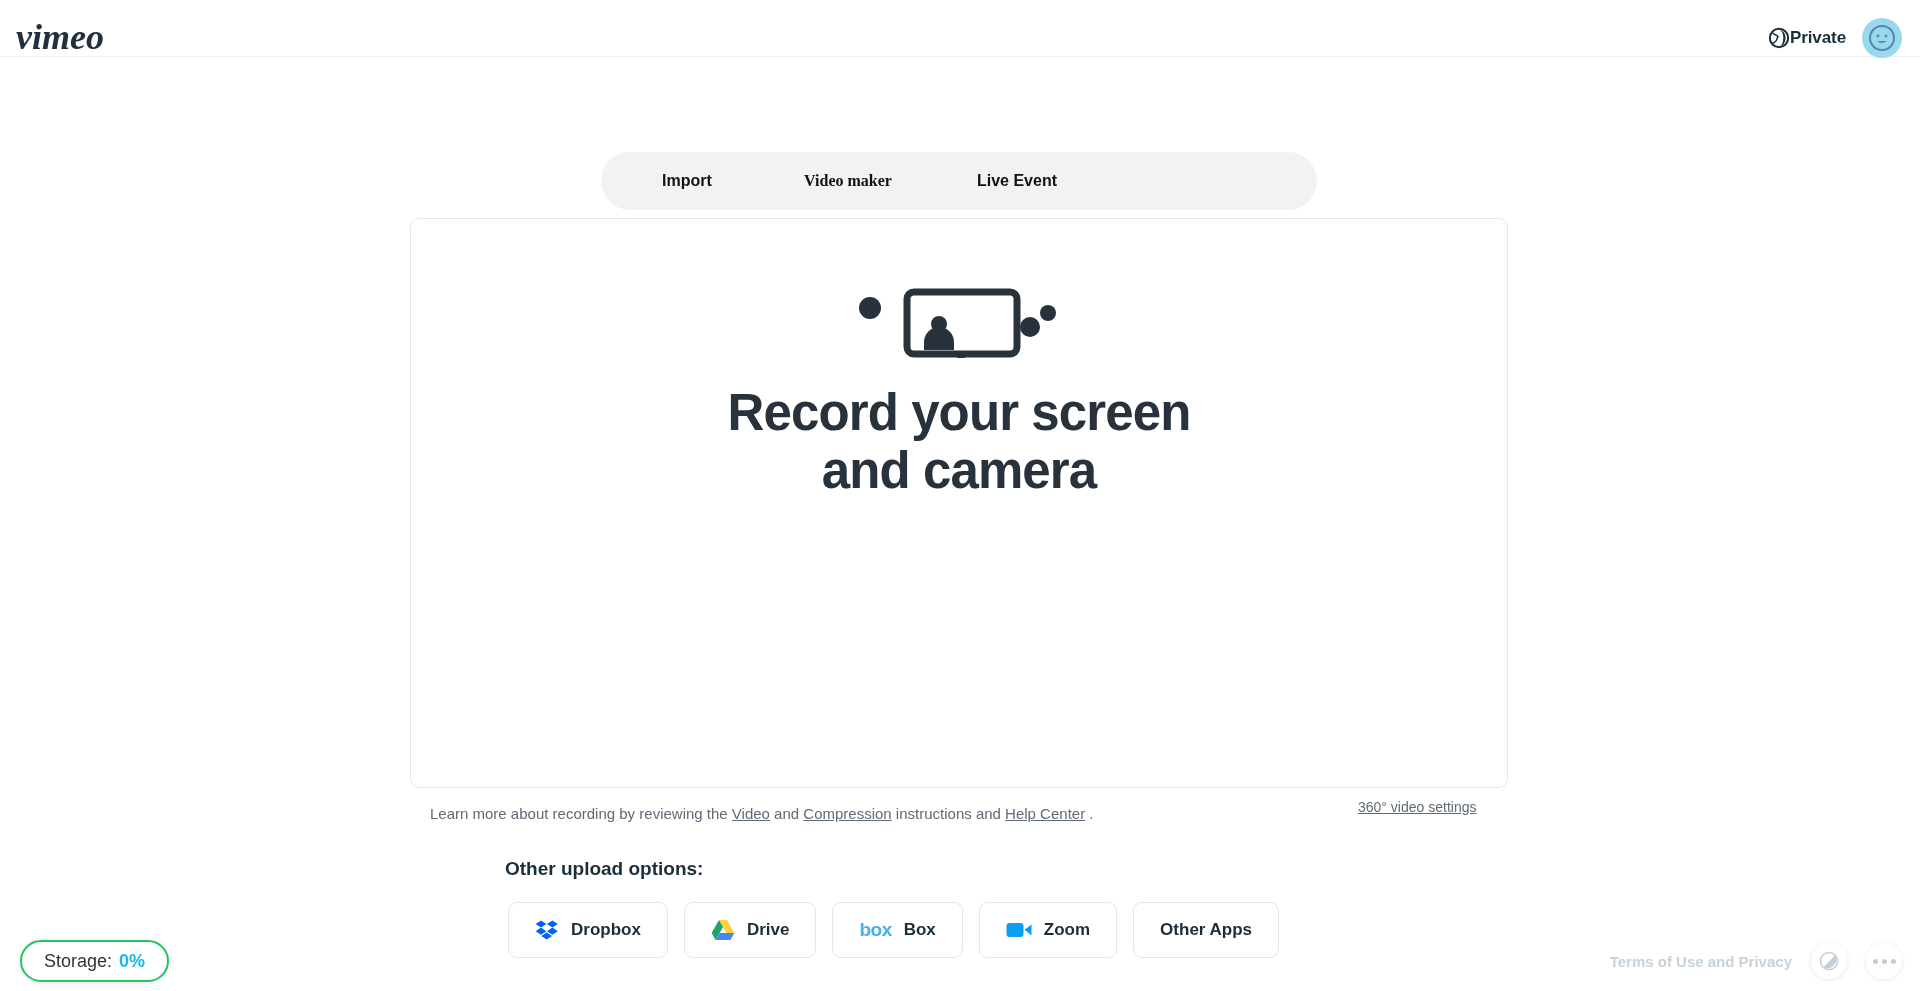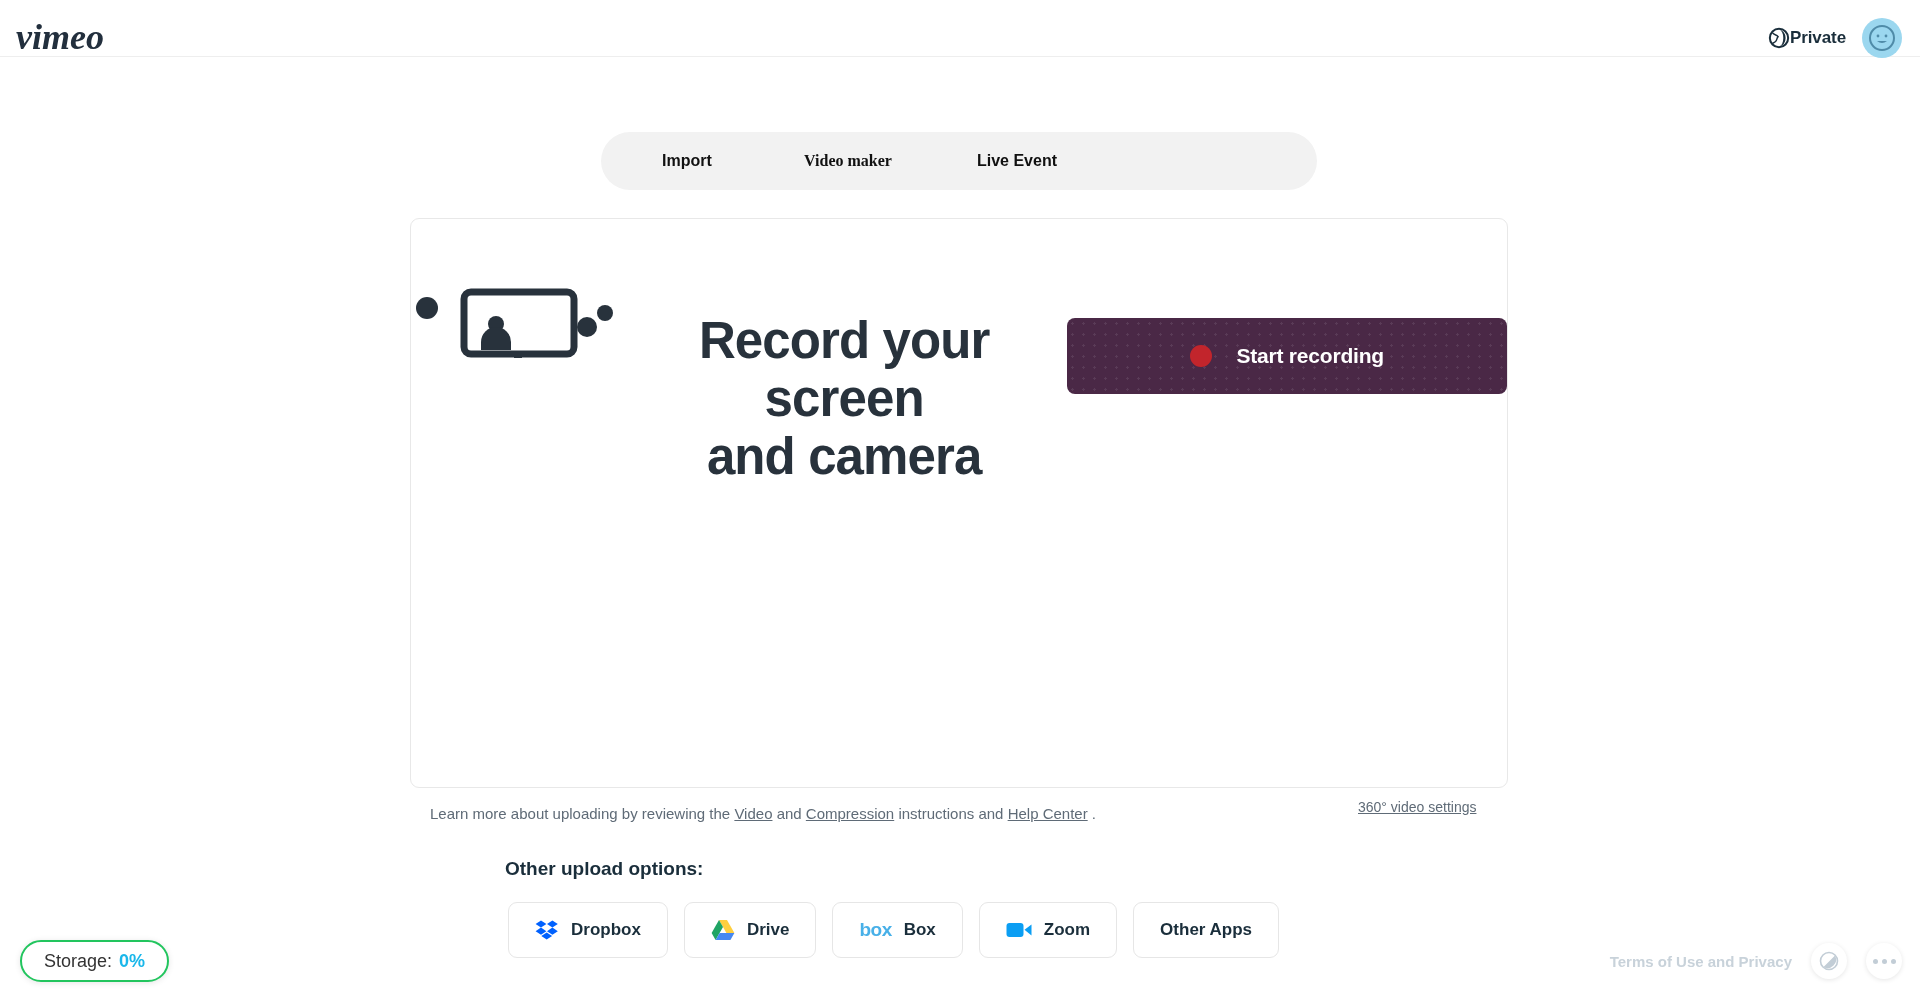--- a/index.html
+++ b/index.html
@@ -38,21 +38,21 @@
   .globe-icon { width: 22px; height: 22px; display: block; }
   .avatar {
     width: 40px; height: 40px; border-radius: 50%;
     background: #9bd7ef;
     display: flex; align-items: center; justify-content: center;
     cursor: pointer;
   }
 
   
   .tabbar {
-    position: absolute; left: 601px; top: 132px;
+    position: absolute; left: 601px; top: 152px;
     width: 716px; height: 58px;
     background: #f2f2f2;
     border-radius: 29px;
     display: flex; align-items: center;
   }
   .tab {
     flex: 0 0 auto;
     height: 46px;
     display: flex; align-items: center; justify-content: center;
     font-size: 16px; font-weight: bold; color: #111111;
@@ -73,21 +73,21 @@
   .card {
     position: absolute; left: 410px; top: 218px;
     width: 1098px; height: 570px;
     border: 1px solid #e8e8e8;
     border-radius: 9px;
     background: #ffffff;
   }
   .card-inner {
     position: absolute; left: 0; top: 67px;
     width: 100%;
-    display: flex; flex-direction: row; align-items: flex-start;
+    display: flex; flex-direction: column; align-items: center;
   }
   .monitor-icon { width: 210px; height: 72px; display: block; }
   .headline {
     margin-top: 26px;
     font-size: 51px; font-weight: bold; line-height: 1.14;
     color: #28323c; text-align: center;
     letter-spacing: -0.9px;
   }
   .record-btn {
     margin-top: 32px;
@@ -235,28 +235,24 @@
         <rect x="103" y="66" width="8" height="14" fill="#28323c"></rect>
         <rect x="82" y="78" width="52" height="7" rx="3.5" fill="#28323c"></rect>
       </svg>
     </span>
 
     <div class="headline">
       <span>Record your screen</span><br>
       <span>and camera</span>
     </div>
 
-    <button class="record-btn">
-      <span class="record-dot"></span>
-      <span class="record-text">Start recording</span>
-    </button>
-  </div>
-</div>
-
-<div class="learn-more"><span>Learn more about uploading by reviewing the </span><a>Video</a><span> and </span><a>Compression</a><span> instructions and </span><a>Help Center</a><span> .</span></div>
+  </div>
+</div>
+
+<div class="learn-more"><span>Learn more about recording by reviewing the </span><a>Video</a><span> and </span><a>Compression</a><span> instructions and </span><a>Help Center</a><span> .</span></div>
 
 <div class="settings-360">360° video settings</div>
 
 <div class="other-title">Other upload options:</div>
 
 <div class="options-row">
 
   <div class="option-btn">
     <span>
       <svg width="24" height="24" viewBox="0 0 24 24" aria-hidden="true">

